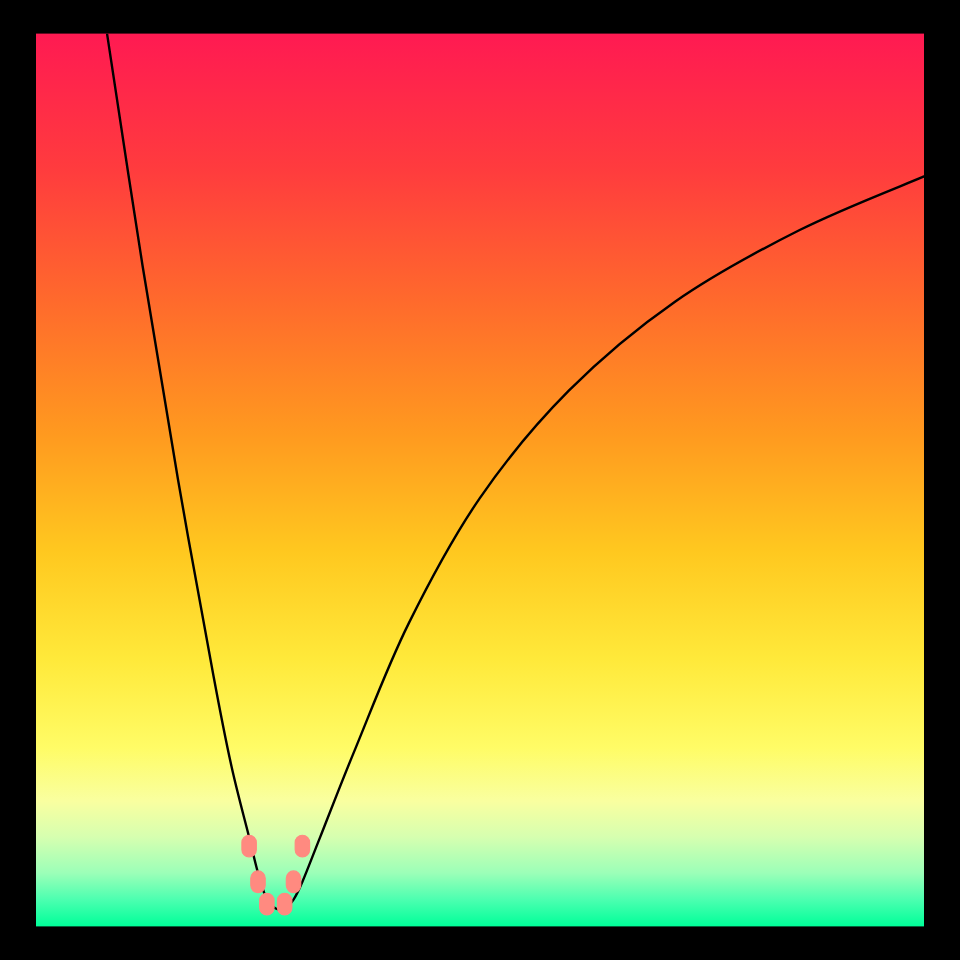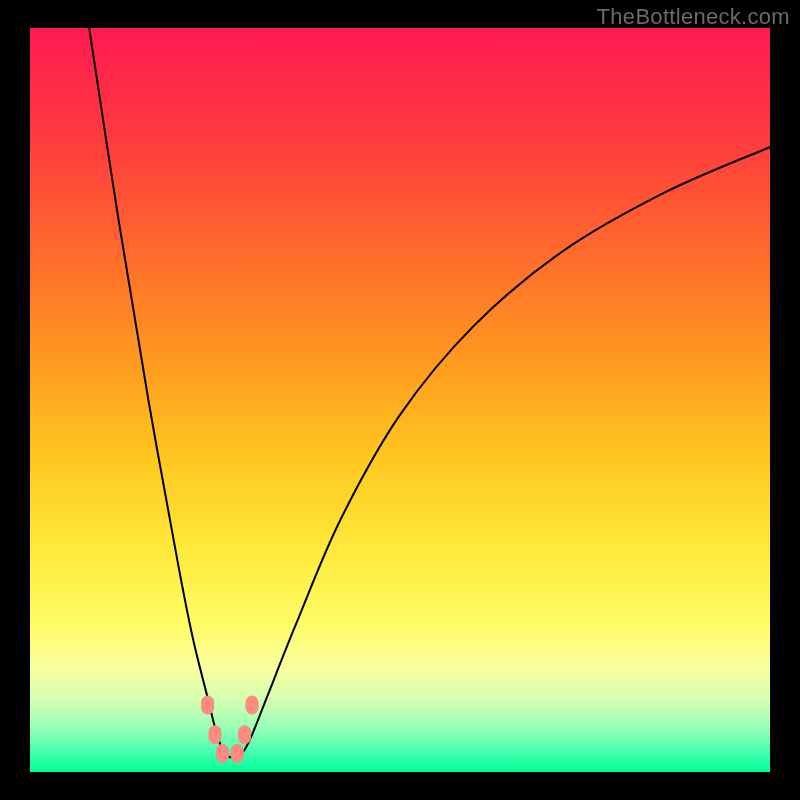--- a/index.html
+++ b/index.html
@@ -67,21 +67,20 @@
   .marker {
     fill: #ff8a80;
     stroke: #ff8a80;
     stroke-width: 1;
   }
 </style>
 </head>
 <body>
 
 <div class="stage">
-  <div class="watermark">TheBottleneck.com</div>
 
   <div class="plot-area">
     <svg class="curve" viewBox="0 0 740 744" preserveAspectRatio="none">
       <path class="main" d="M 59.2,0 C 64.13333333333334,32.24000000000001 78.93333333333334,131.44000000000005 88.8,193.44000000000005 C 98.66666666666666,255.44000000000005 108.53333333333333,314.96000000000004 118.4,372 C 128.26666666666668,429.03999999999996 140.6,495.99999999999994 148,535.68 C 155.4,575.3599999999999 157.86666666666667,587.76 162.8,610.08 C 167.73333333333335,632.4000000000001 173.9,654.72 177.6,669.6 C 181.29999999999998,684.48 182.53333333333333,690.6800000000001 185,699.36 C 187.46666666666667,708.04 189.93333333333334,716.7199999999999 192.4,721.68 C 194.86666666666667,726.64 197.33333333333334,727.88 199.8,729.12 C 202.26666666666668,730.36 204.73333333333335,730.36 207.20000000000002,729.12 C 209.66666666666669,727.88 212.13333333333333,725.4 214.6,721.68 C 217.06666666666666,717.9599999999999 218.3,715.4799999999999 222,706.8 C 225.7,698.12 229.4,688.2 236.8,669.6 C 244.20000000000002,651 254.06666666666663,624.96 266.4,595.2 C 278.7333333333333,565.44 293.53333333333336,525.76 310.8,491.03999999999996 C 328.06666666666666,456.31999999999994 347.8,419.12 370,386.88 C 392.2,354.64 416.8666666666667,324.88 444,297.6 C 471.1333333333333,270.32000000000005 500.7333333333333,245.52000000000007 532.8,223.20000000000005 C 564.8666666666666,200.88000000000002 601.8666666666667,181.03999999999994 636.4,163.67999999999995 C 670.9333333333333,146.31999999999996 722.7333333333333,126.48000000000006 740,119.04000000000008"></path>
       <g>
           <rect x="171.6" y="668.04" width="12" height="18" rx="6" ry="6" class="marker"></rect>
           <rect x="179" y="697.8" width="12" height="18" rx="6" ry="6" class="marker"></rect>
           <rect x="186.4" y="716.4" width="12" height="18" rx="6" ry="6" class="marker"></rect>
           <rect x="201.20000000000002" y="716.4" width="12" height="18" rx="6" ry="6" class="marker"></rect>
           <rect x="208.6" y="697.8" width="12" height="18" rx="6" ry="6" class="marker"></rect>

